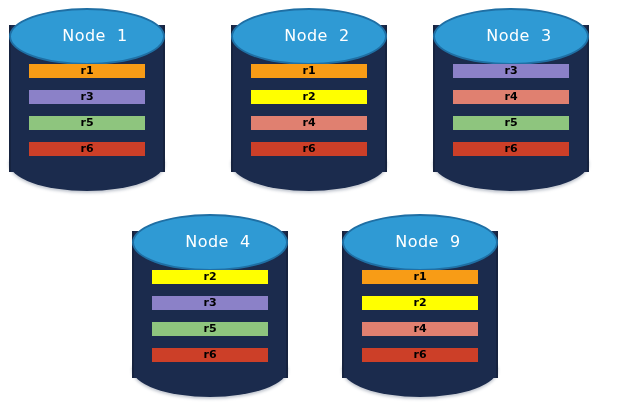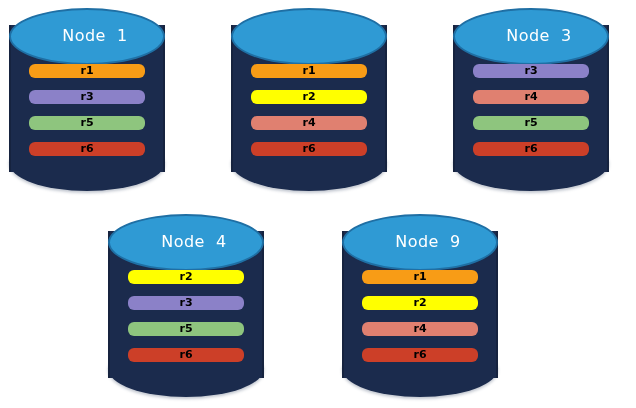--- a/index.html
+++ b/index.html
@@ -85,21 +85,21 @@
     left: 20px;
     top: 58px;
     width: 116px;
     z-index: 5;
   }
 
   .bar {
     position: relative;
     height: 14px;
     margin-bottom: 12px;
-    border-radius: 6px;
+    border-radius: 0;
     text-align: center;
     font-size: 11px;
     font-weight: bold;
     color: #000000;
     line-height: 14px;
     user-select: none;
   }
   .bar:last-child { margin-bottom: 16px; }
 </style>
 </head>
@@ -115,40 +115,41 @@
         <div class="bar" style="background: rgb(248, 156, 22);">r1</div>
         <div class="bar" style="background: rgb(139, 129, 200);">r3</div>
         <div class="bar" style="background: rgb(142, 197, 126);">r5</div>
         <div class="bar" style="background: rgb(204, 63, 40);">r6</div>
       </div>
     </div>
     <div class="node" style="left: 231px; top: 6px;">
       <div class="cyl-bottom" style="background: rgb(27, 43, 77);"></div>
       <div class="cyl-body" style="background: rgb(27, 43, 77);"></div>
       <div class="cyl-top" style="background: rgb(47, 154, 212); border-color: rgb(31, 111, 164);"></div>
+      <div class="node-label">Node  2</div>
       <div class="bars">
         <div class="bar" style="background: rgb(248, 156, 22);">r1</div>
         <div class="bar" style="background: rgb(255, 255, 0);">r2</div>
         <div class="bar" style="background: rgb(224, 128, 112);">r4</div>
         <div class="bar" style="background: rgb(204, 63, 40);">r6</div>
       </div>
     </div>
-    <div class="node" style="left: 453px; top: 6px; padding-left: 24px;">
+    <div class="node" style="left: 433px; top: 6px; padding-left: 24px;">
       <div class="cyl-bottom" style="background: rgb(27, 43, 77);"></div>
       <div class="cyl-body" style="background: rgb(27, 43, 77);"></div>
       <div class="cyl-top" style="background: rgb(47, 154, 212); border-color: rgb(31, 111, 164);"></div>
       <div class="node-label">Node  3</div>
       <div class="bars">
         <div class="bar" style="background: rgb(139, 129, 200);">r3</div>
         <div class="bar" style="background: rgb(224, 128, 112);">r4</div>
         <div class="bar" style="background: rgb(142, 197, 126);">r5</div>
         <div class="bar" style="background: rgb(204, 63, 40);">r6</div>
       </div>
     </div>
-    <div class="node" style="left: 108px; top: 212px;">
+    <div class="node" style="left: 132px; top: 212px;">
       <div class="cyl-bottom" style="background: rgb(27, 43, 77);"></div>
       <div class="cyl-body" style="background: rgb(27, 43, 77);"></div>
       <div class="cyl-top" style="background: rgb(47, 154, 212); border-color: rgb(31, 111, 164);"></div>
       <div class="node-label">Node  4</div>
       <div class="bars">
         <div class="bar" style="background: rgb(255, 255, 0);">r2</div>
         <div class="bar" style="background: rgb(139, 129, 200);">r3</div>
         <div class="bar" style="background: rgb(142, 197, 126);">r5</div>
         <div class="bar" style="background: rgb(204, 63, 40);">r6</div>
       </div>

